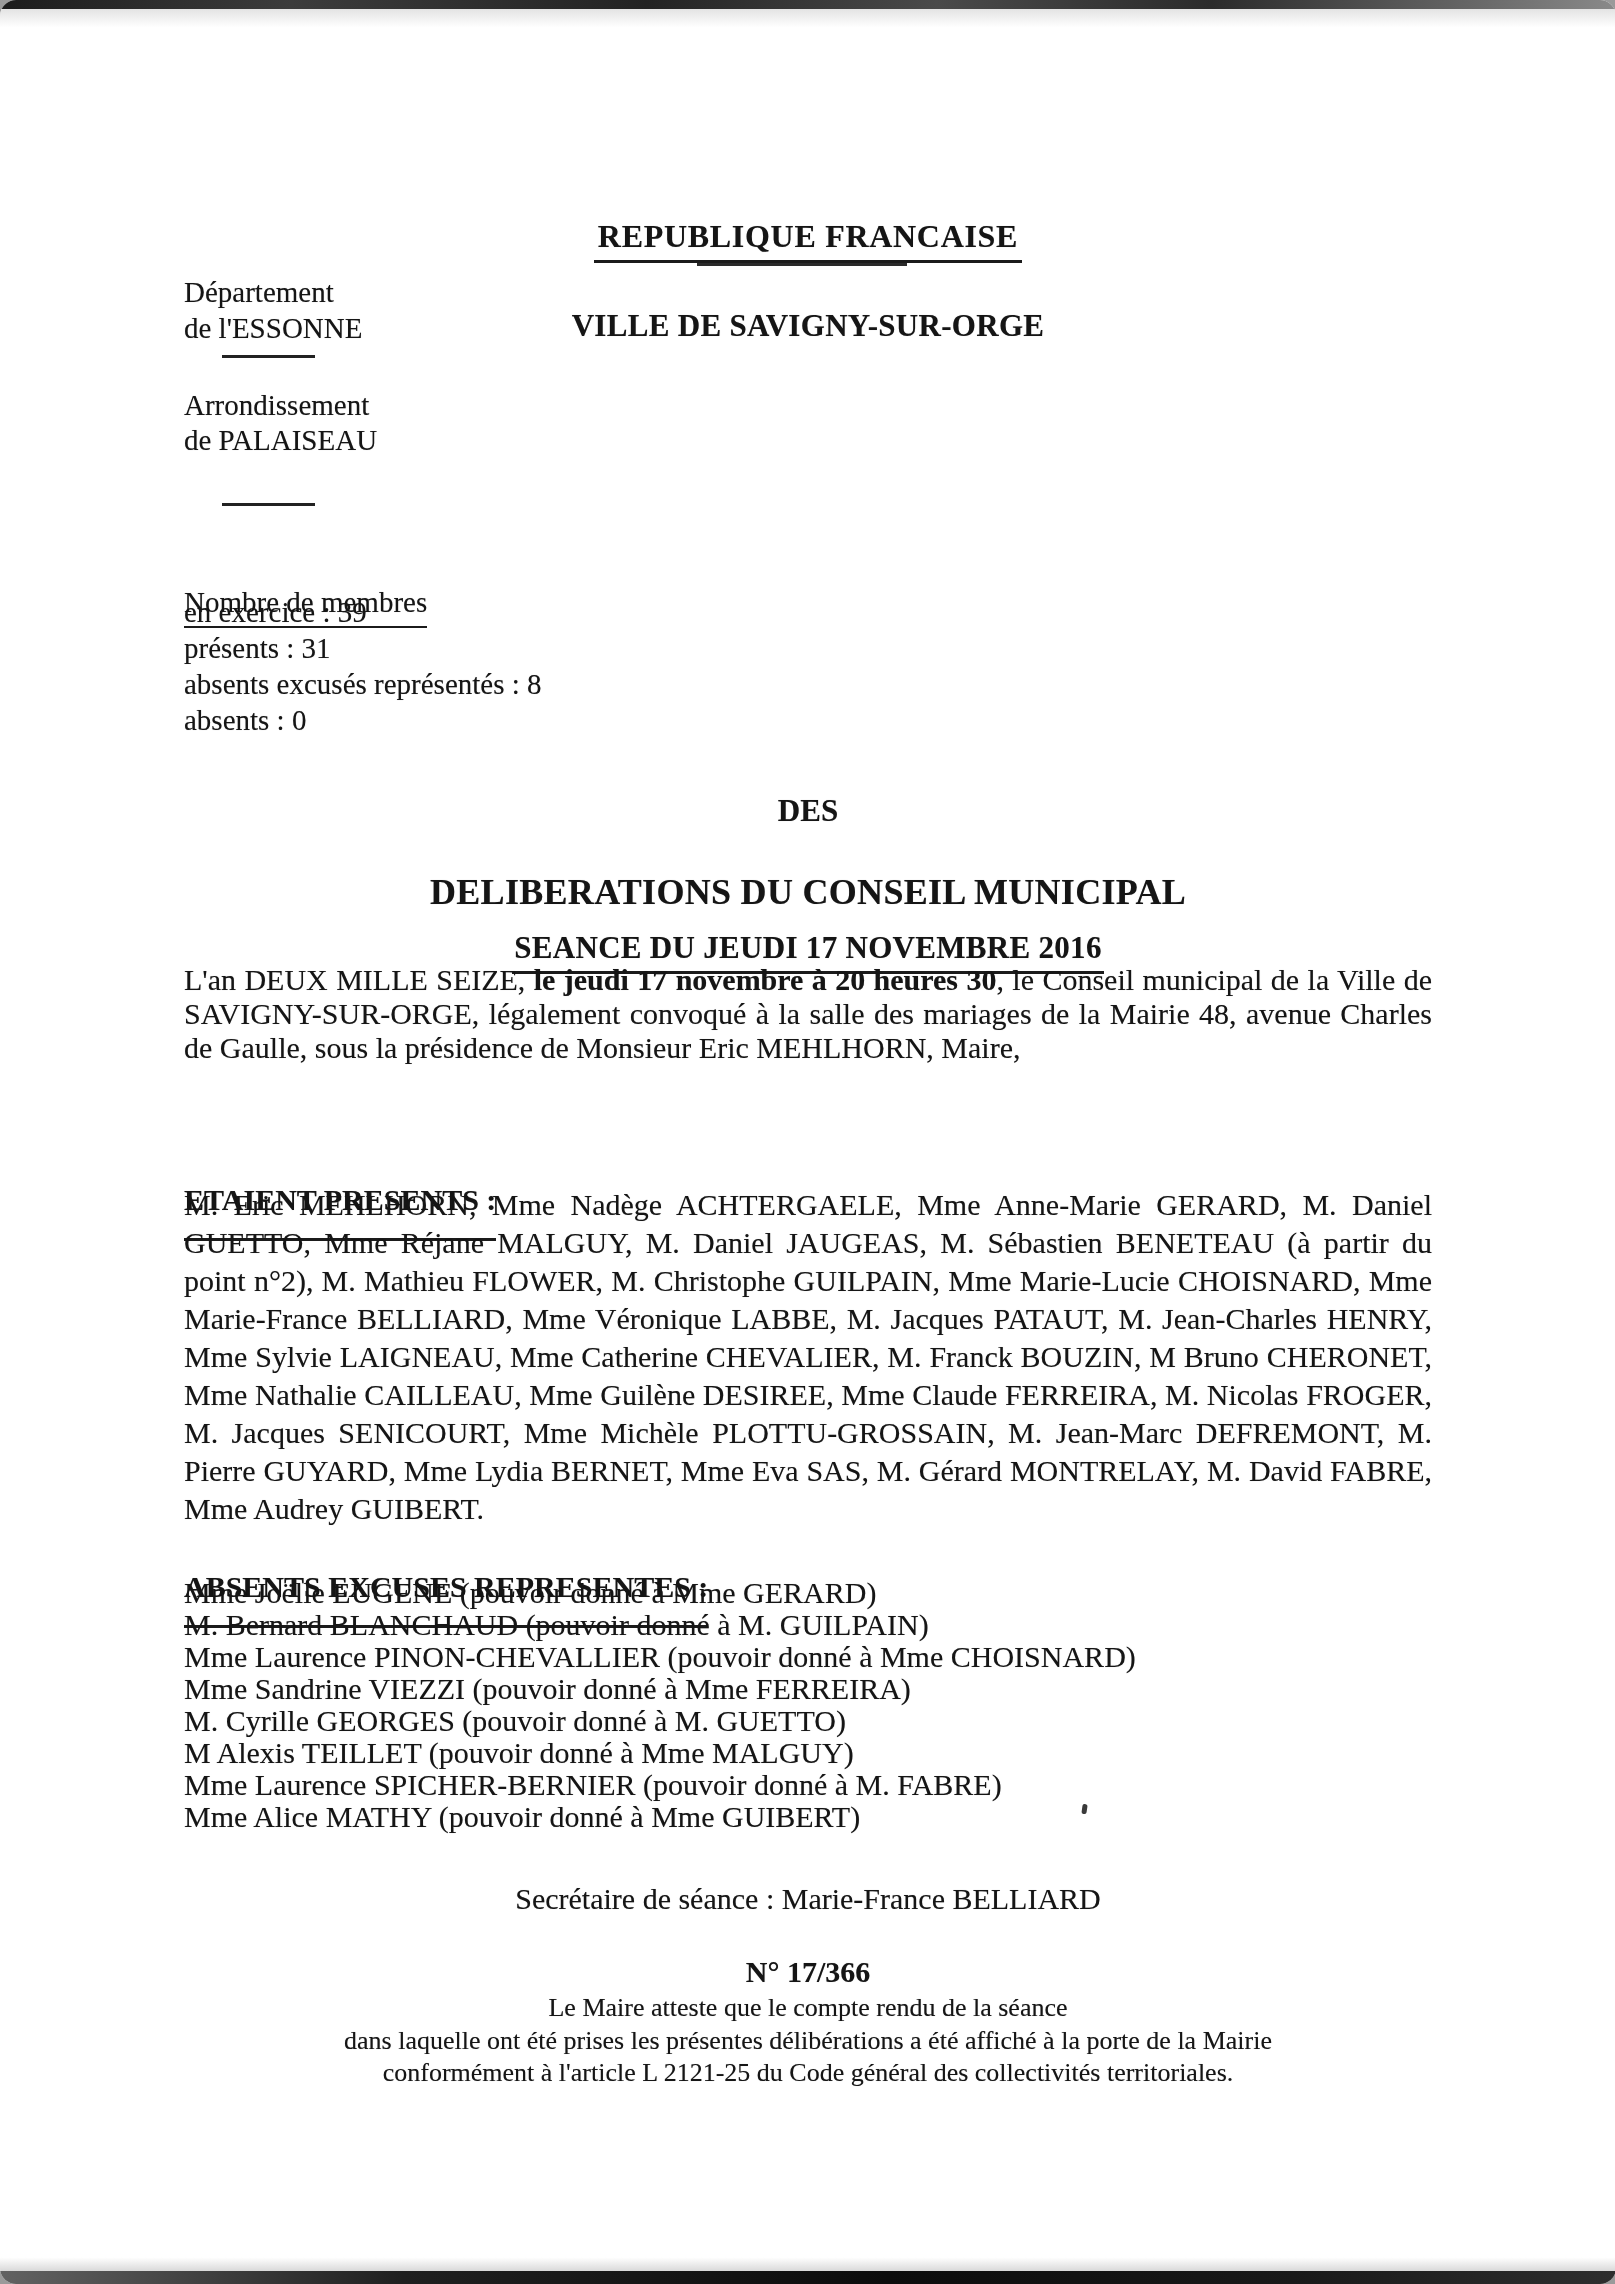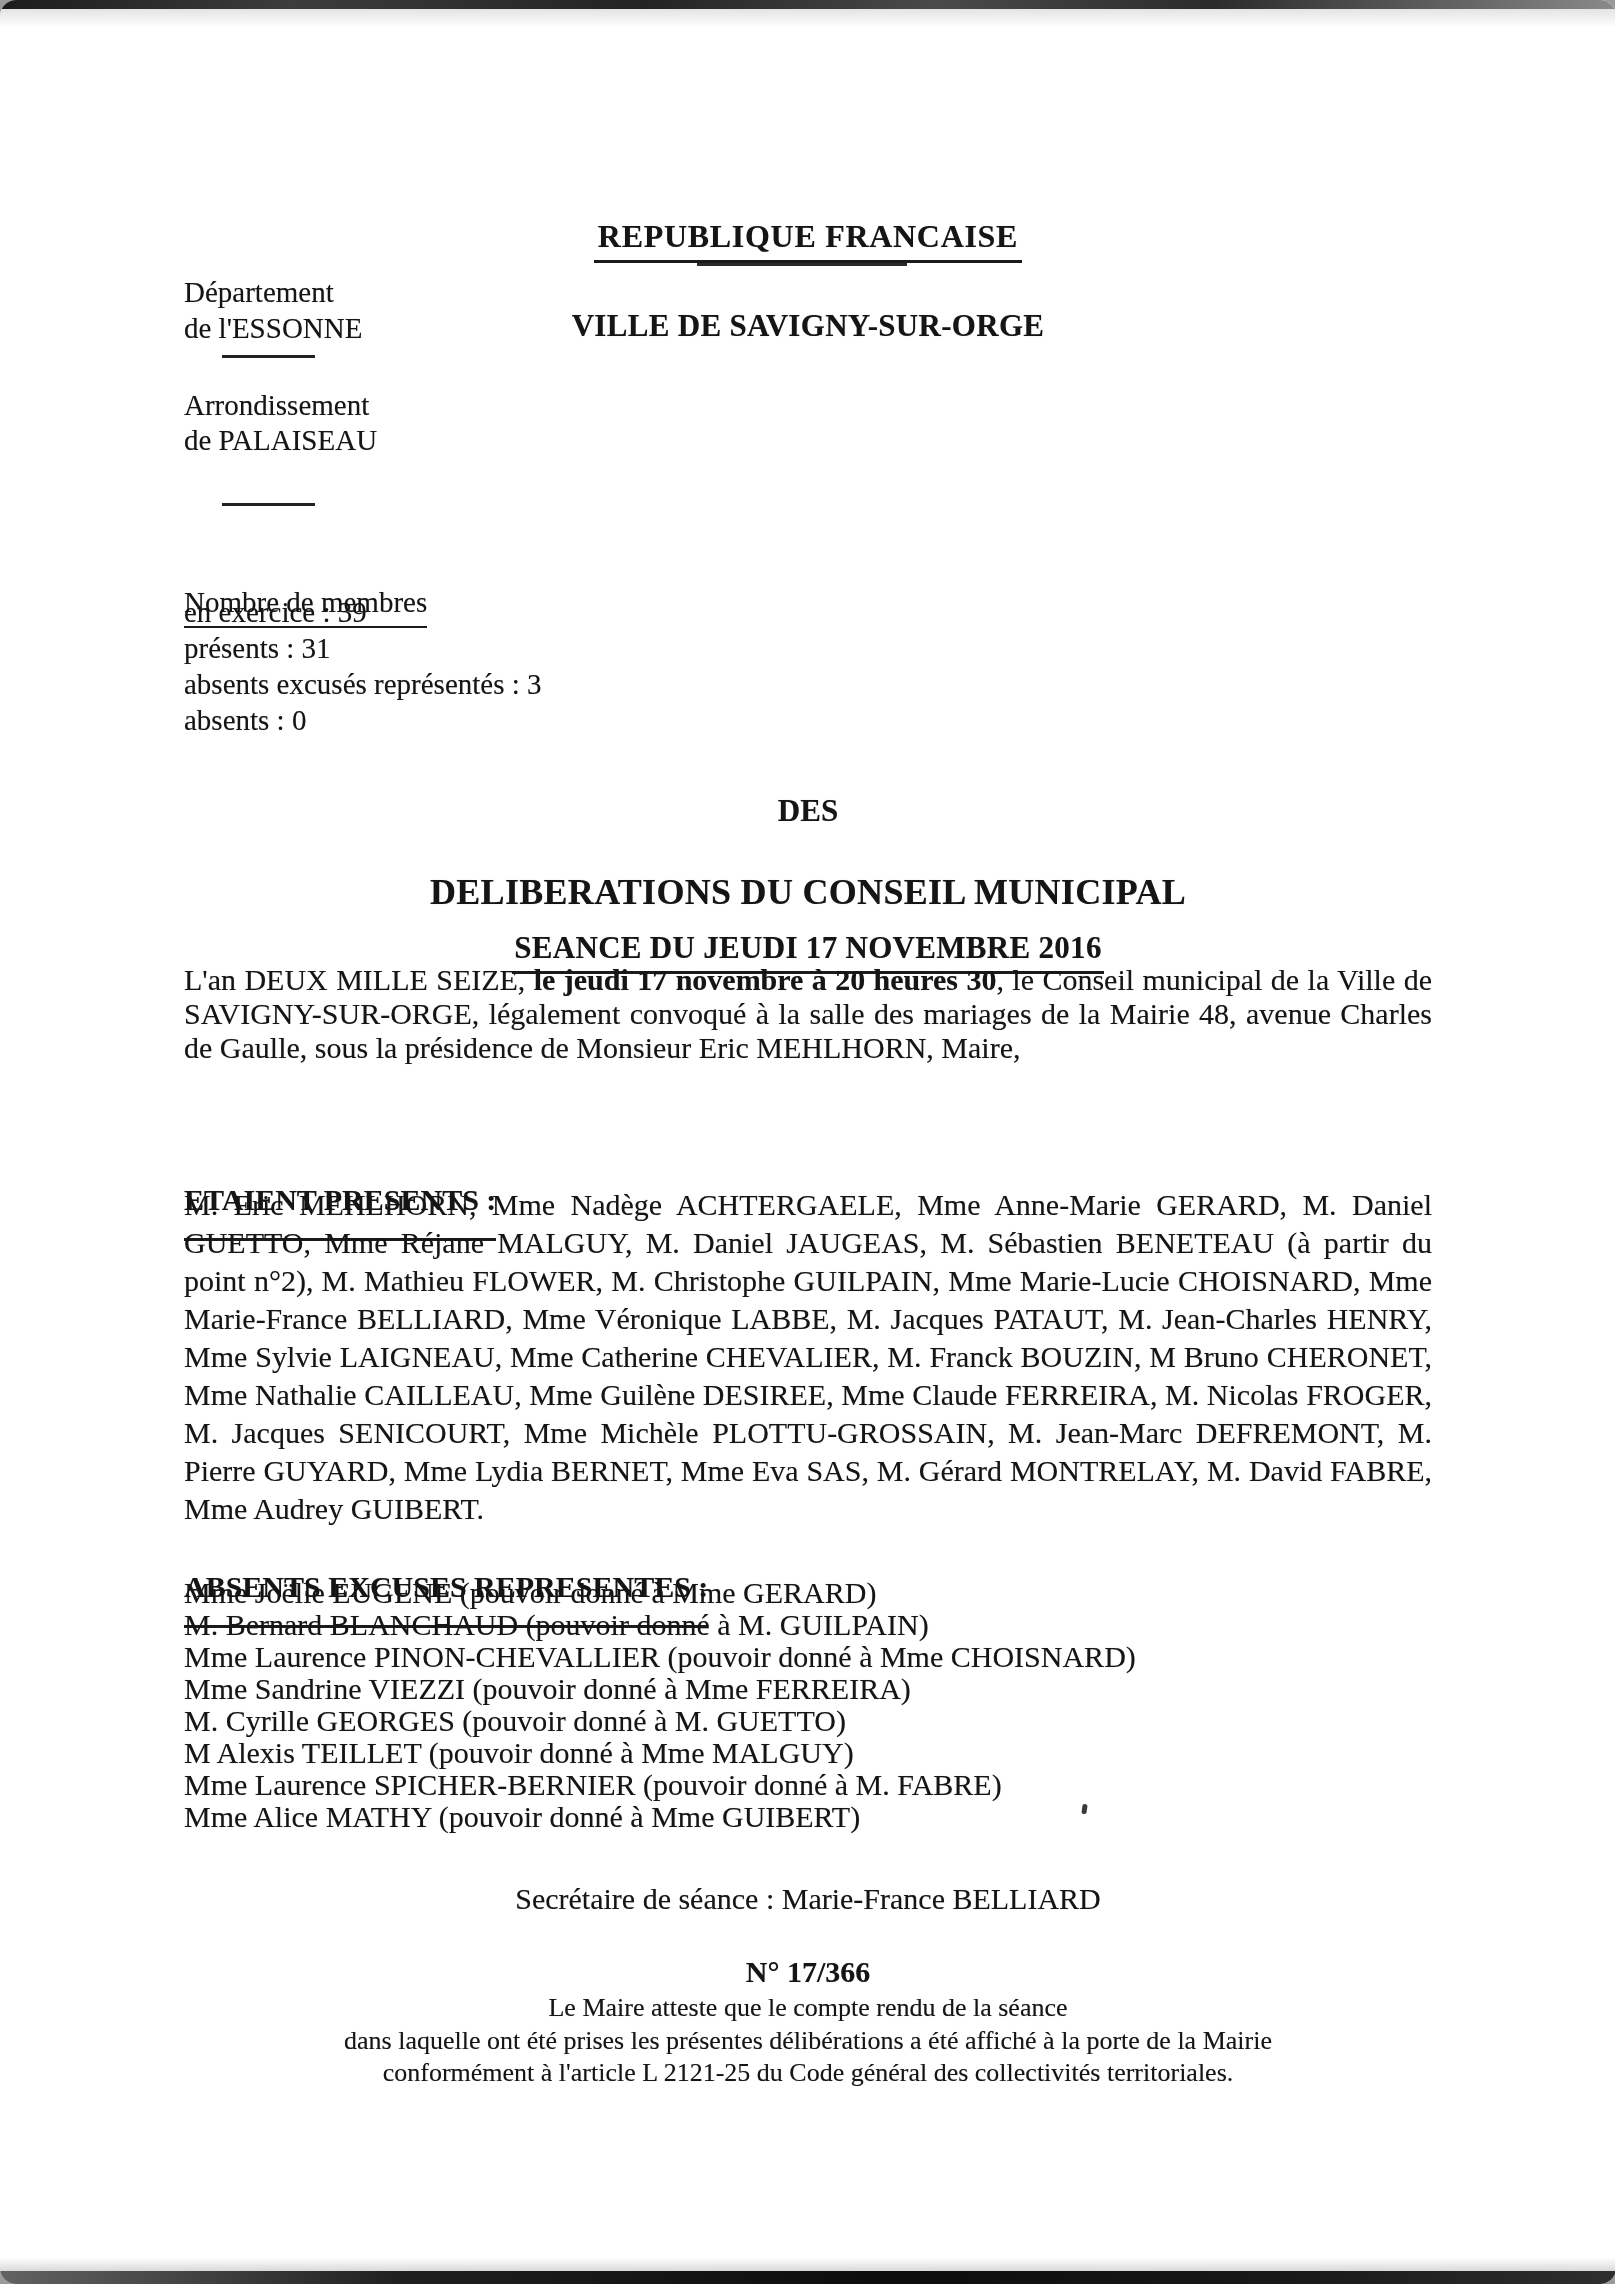--- a/index.html
+++ b/index.html
@@ -188,21 +188,21 @@
   <div class="txt arr-label">Arrondissement</div>
   <div class="txt arr-name">de PALAISEAU</div>
 
   <div class="left-rule-2"></div>
 
   <div class="txt membres-title">
     <span class="u">Nombre de membres</span>
   </div>
   <div class="txt membres-line-0">en exercice : 39</div>
   <div class="txt membres-line-1">présents : 31</div>
-  <div class="txt membres-line-2">absents excusés représentés : 3</div>
+  <div class="txt membres-line-2">absents excusés représentés : 8</div>
   <div class="txt membres-line-3">absents : 0</div>
 
   <div class="txt centered bold registre-2">DES</div>
   <div class="txt centered bold registre-3">DELIBERATIONS DU CONSEIL MUNICIPAL</div>
 
   <div class="txt centered bold seance-title">
     <span class="u">SEANCE DU JEUDI 17 NOVEMBRE 2016</span>
   </div>
 
   <div class="txt intro-para"><span>L'an DEUX MILLE SEIZE, </span><span class="bold">le jeudi 17 novembre à 20 heures 30</span><span>, le Conseil municipal de la Ville de SAVIGNY-SUR-ORGE, légalement convoqué à la salle des mariages de la Mairie 48, avenue Charles de Gaulle, sous la présidence de Monsieur Eric MEHLHORN, Maire,</span></div>

